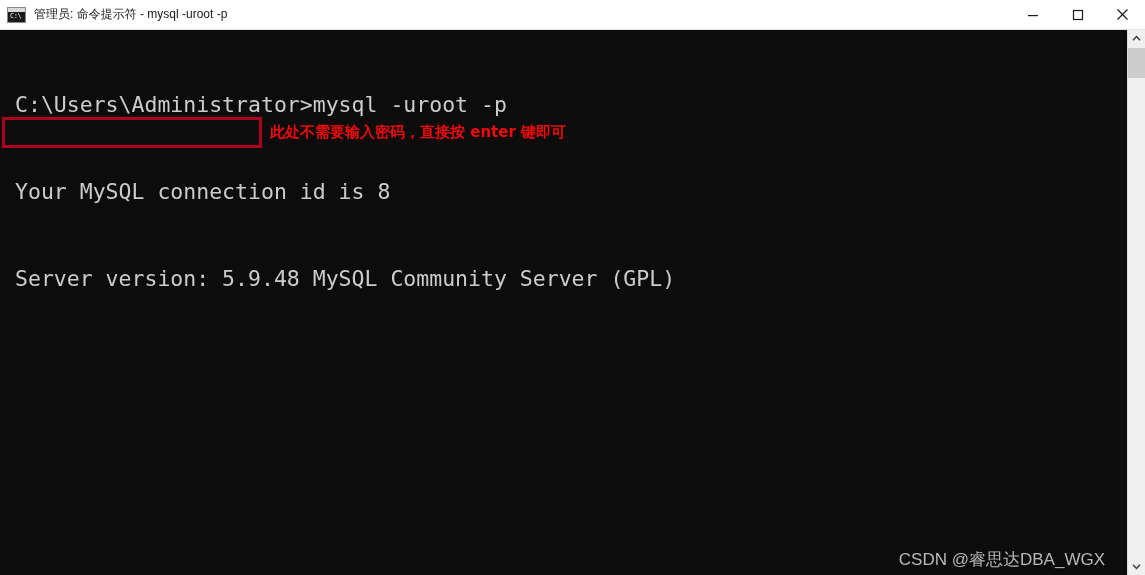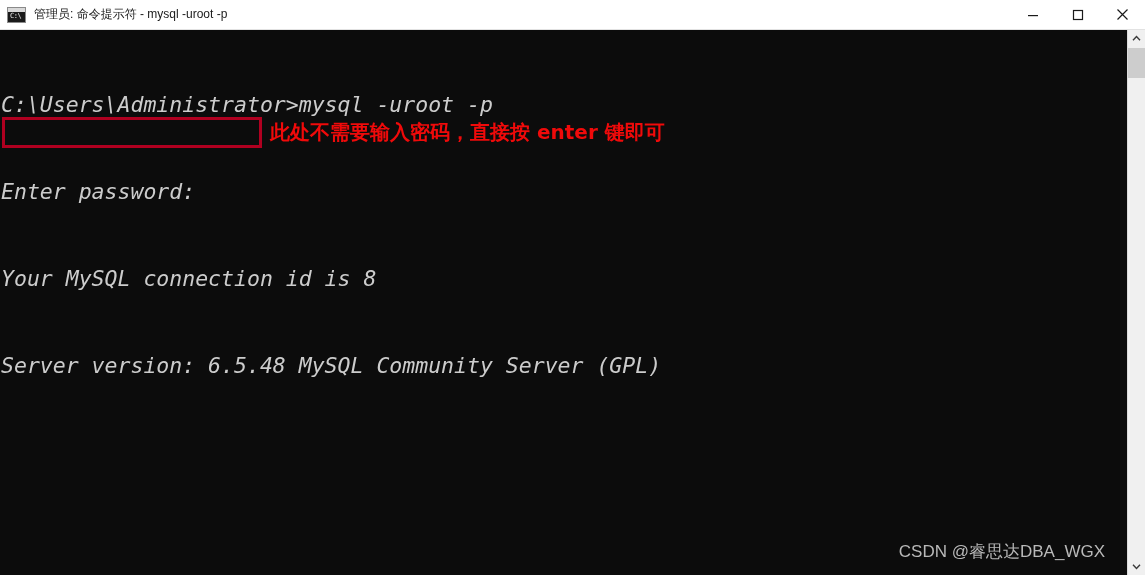--- a/index.html
+++ b/index.html
@@ -116,53 +116,52 @@
     font-family: "DejaVu Sans Mono", "Liberation Mono", monospace;
     font-size: 21.5px;
     line-height: 29px;
     color: #cccccc;
     white-space: pre;
     letter-spacing: 0px;
   }
   .cline {
     height: 29px;
     white-space: pre;
-    padding-left: 1px;
-    font-style: italic;
+    padding-left: 15px;
   }
   .cline.blank { color: transparent; }
 
   
   #password-highlight-box {
     position: absolute;
     left: 2px;
     top: 87px;
     width: 260px;
     height: 31px;
     border: 3px solid #b00020;
     box-sizing: border-box;
     pointer-events: none;
   }
   #annotation-note {
     position: absolute;
     left: 270px;
     top: 91px;
     font-family: "DejaVu Sans", "Liberation Sans", sans-serif;
-    font-size: 20px;
+    font-size: 15px;
     line-height: 22px;
     color: #f00a0a;
     font-weight: 700;
     white-space: nowrap;
   }
 
   
   #watermark {
     position: absolute;
     right: 22px;
-    bottom: 12px;
+    bottom: 4px;
     font-family: "Liberation Sans", sans-serif;
     font-size: 17px;
     color: #b9b9b9;
     white-space: nowrap;
   }
 
   
   #scrollbar {
     position: absolute;
     right: 0;
@@ -227,23 +226,22 @@
         <svg width="13" height="13" viewBox="0 0 13 13">
           <path d="M1.5 1.5 L11.5 11.5 M11.5 1.5 L1.5 11.5" stroke="#1a1a1a" stroke-width="1.2" fill="none"></path>
         </svg>
       </button>
     </div>
   </div>
 
   <div id="console">
     <div id="console-text">
       <div class="cline">C:\Users\Administrator&gt;mysql -uroot -p</div>
-      <div class="cline">Enter password:</div>
       <div class="cline">Your MySQL connection id is 8</div>
-      <div class="cline">Server version: 6.5.48 MySQL Community Server (GPL)</div>
+      <div class="cline">Server version: 5.9.48 MySQL Community Server (GPL)</div>
       <div class="cline blank"></div>
       
       
       
       
       
       
       
       
       

